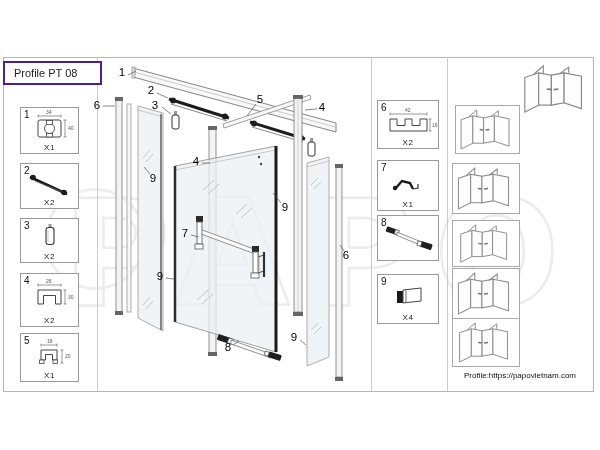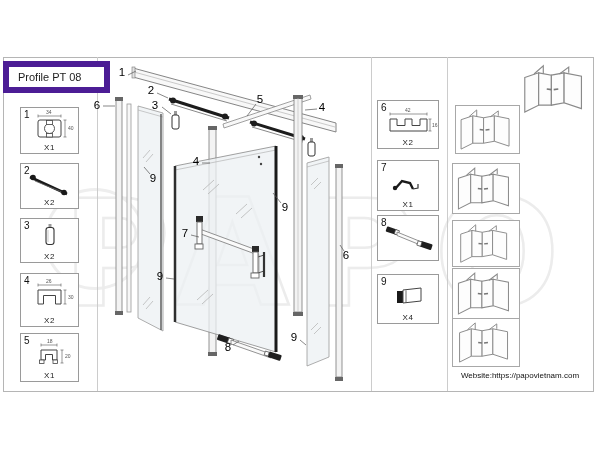--- a/index.html
+++ b/index.html
@@ -1,21 +1,21 @@
 <!DOCTYPE html>
 <html><head>
 <meta charset="utf-8">
 <style>
   html,body{margin:0;padding:0;}
   body{width:600px;height:450px;background:#ffffff;font-family:"Liberation Sans",sans-serif;position:relative;overflow:hidden;}
   .watermark{position:absolute;left:62px;top:168px;font-size:148px;font-weight:bold;letter-spacing:18px;color:transparent;-webkit-text-stroke:2.5px #ececec;z-index:0;font-family:"DejaVu Sans",sans-serif;user-select:none;}
   .wm-circle{position:absolute;left:44px;top:188px;width:96px;height:96px;border:3px solid #eeeeee;border-radius:50%;z-index:0;}
   .frame{position:absolute;left:3px;top:57px;width:589px;height:333px;border:1px solid #b5b5b5;z-index:1;background:transparent;}
   .vline{position:absolute;top:57px;height:334px;width:1px;background:#cccccc;z-index:1;}
-  .title-box{position:absolute;left:3px;top:61px;width:86px;height:20px;border:6px solid #4c1d95;background:#ffffff;font-size:11px;color:#1d1d1d;line-height:20px;padding-left:9px;z-index:6;}
+  .title-box{position:absolute;left:3px;top:61px;width:86px;height:20px;border:2px solid #4c1d95;background:#ffffff;font-size:11px;color:#1d1d1d;line-height:20px;padding-left:9px;z-index:6;}
   .part-box{position:absolute;border:1px solid #9a9a9a;background:#ffffff;z-index:3;}
   .part-box svg{position:absolute;left:0;top:0;}
   .pnum{position:absolute;left:3px;top:1px;font-size:10px;color:#111;z-index:2;}
   .qty{position:absolute;bottom:1px;left:0;width:100%;text-align:center;font-size:8px;color:#222;letter-spacing:.5px;z-index:2;}
   .dim{position:absolute;font-size:5px;color:#555;z-index:2;line-height:1;}
   .step-box{position:absolute;border:1px solid #a8a8a8;background:#ffffff;z-index:3;}
   .callout{position:absolute;font-size:11.5px;color:#000;z-index:7;transform:translate(-50%,-50%);line-height:1;}
   .website{position:absolute;left:447px;top:371px;width:146px;text-align:center;font-size:8px;color:#111;z-index:6;white-space:nowrap;}
   .exploded{position:absolute;left:0;top:0;z-index:4;}
   .overview-sketch{position:absolute;left:519px;top:58px;z-index:3;}
@@ -355,13 +355,13 @@
 <div class="callout" style="left:322px;top:108px;">4</div>
 <div class="callout" style="left:196px;top:162px;">4</div>
 <div class="callout" style="left:153px;top:179px;">9</div>
 <div class="callout" style="left:285px;top:208px;">9</div>
 <div class="callout" style="left:185px;top:234px;">7</div>
 <div class="callout" style="left:160px;top:277px;">9</div>
 <div class="callout" style="left:228px;top:348px;">8</div>
 <div class="callout" style="left:294px;top:338px;">9</div>
 <div class="callout" style="left:346px;top:256px;">6</div>
 
-<div class="website">Website:https://papovietnam.com</div>
+<div class="website">Profile:https://papovietnam.com</div>
 
 </body></html>

